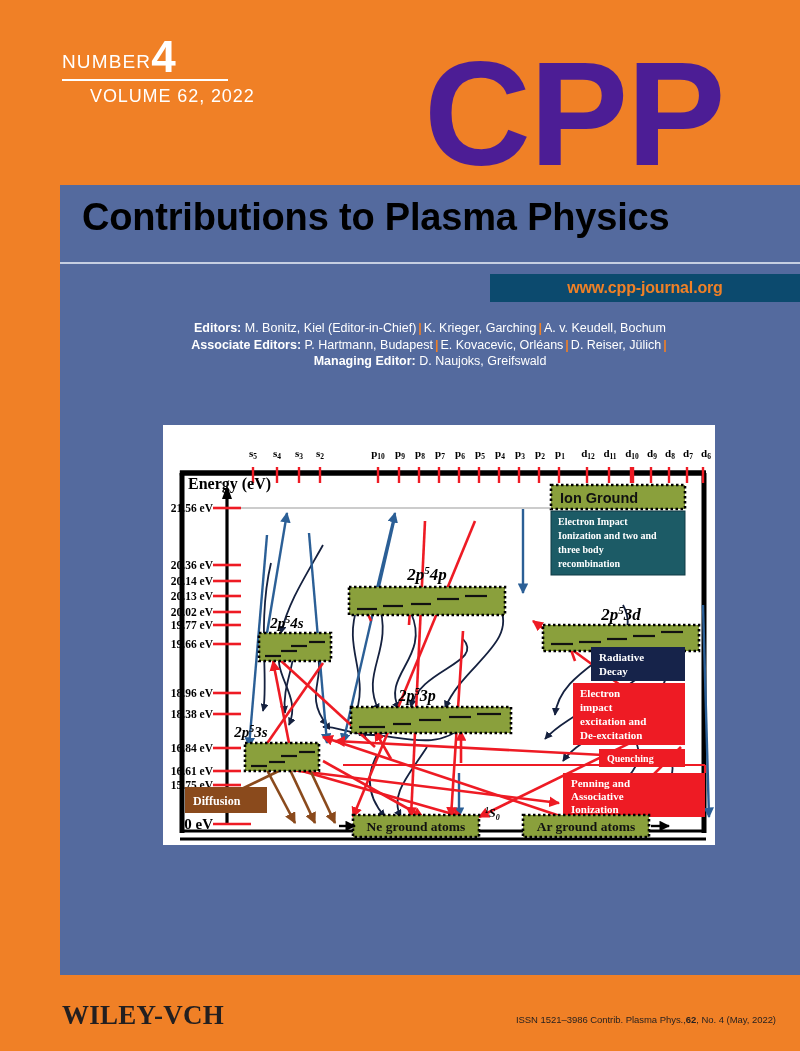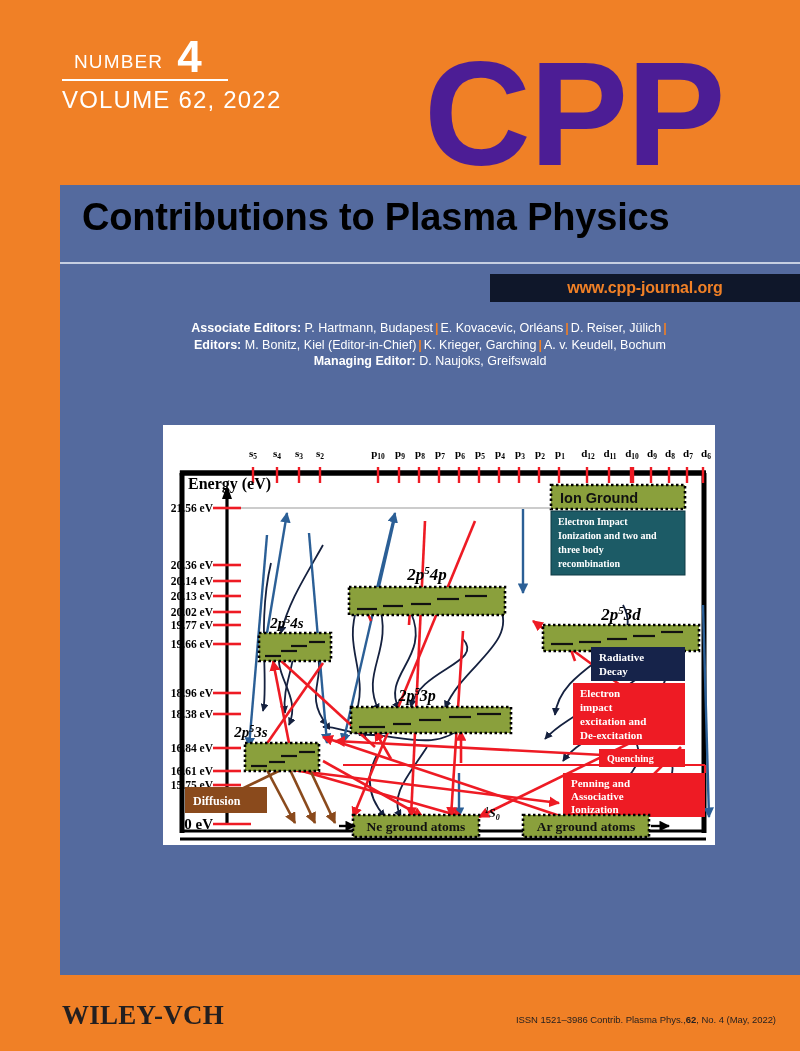--- a/index.html
+++ b/index.html
@@ -7,45 +7,45 @@
     width:800px;height:1051px;
     background:#f08026;
     font-family:"Liberation Sans", sans-serif;
     overflow:hidden;
     position:relative;
   }
   .cover{position:absolute;inset:0;}
 
   
   .issue-block{position:absolute;left:62px;top:34px;color:#ffffff;}
-  .issue-line1{display:flex;align-items:baseline;gap:14px;margin-left:12px;}
+  .issue-line1{display:flex;align-items:baseline;}
   .issue-number-label{font-size:19px;letter-spacing:.06em;font-weight:400;}
   .issue-number-value{font-size:44px;font-weight:700;line-height:.85;position:relative;top:4px;}
   .issue-rule{width:166px;height:2px;background:#ffffff;margin:6px 0 5px 0;}
-  .issue-volume{font-size:24px;letter-spacing:.05em;}
+  .issue-volume{font-size:18px;letter-spacing:.05em;margin-left:28px;}
 
   .cpp-logo{
     position:absolute;left:424px;top:46px;
     font-size:148px;line-height:.92;font-weight:700;color:#4c1d95;
     letter-spacing:-.01em;
     font-family:"Liberation Sans", sans-serif;
   }
 
   
   .blue-panel{position:absolute;left:60px;top:185px;width:740px;height:790px;background:#546a9e;}
   .blue-divider{position:absolute;left:60px;top:262px;width:740px;height:2px;background:#c6cfe2;}
 
   .journal-title{
     position:absolute;left:82px;top:196px;
     font-size:38px;font-weight:700;color:#000000;letter-spacing:-.005em;
   }
 
   .url-strip{
     position:absolute;left:490px;top:274px;width:310px;height:28px;
-    background:#0f172a;display:flex;align-items:center;justify-content:center;
+    background:#0c4a6e;display:flex;align-items:center;justify-content:center;
   }
   .url-text{color:#f08026;font-size:16px;font-weight:700;letter-spacing:-.01em;}
 
   .editors{
     position:absolute;left:80px;top:320px;width:700px;
     color:#ffffff;font-size:12.5px;line-height:1.32;text-align:center;
   }
   .editors .ln{white-space:nowrap;}
   .editors b{font-weight:700;}
   .sep{color:#f08026;font-weight:700;padding:0 2px;}
@@ -86,26 +86,26 @@
   <div class="blue-divider"></div>
 
   <div class="journal-title">Contributions to Plasma Physics</div>
 
   <div class="url-strip">
     <span class="url-text">www.cpp-journal.org</span>
   </div>
 
   <div class="editors">
     <div class="ln">
+      <b>Editors:</b>
+      <span>M. Bonitz, Kiel (Editor-in-Chief)</span><span class="sep">|</span><span>K. Krieger, Garching</span><span class="sep">|</span><span>A. v. Keudell, Bochum</span>
+    </div>
+    <div class="ln">
       <b>Associate Editors:</b>
       <span>P. Hartmann, Budapest</span><span class="sep">|</span><span>E. Kovacevic, Orléans</span><span class="sep">|</span><span>D. Reiser, Jülich</span><span class="sep">|</span>
-    </div>
-    <div class="ln">
-      <b>Editors:</b>
-      <span>M. Bonitz, Kiel (Editor-in-Chief)</span><span class="sep">|</span><span>K. Krieger, Garching</span><span class="sep">|</span><span>A. v. Keudell, Bochum</span>
     </div>
     <div class="ln">
       <b>Managing Editor:</b>
       <span>D. Naujoks, Greifswald</span>
     </div>
   </div>
 
   <div class="figure-wrap">
     <svg class="fig" viewBox="0 0 552 420" width="552" height="420" xmlns="http://www.w3.org/2000/svg">
 

